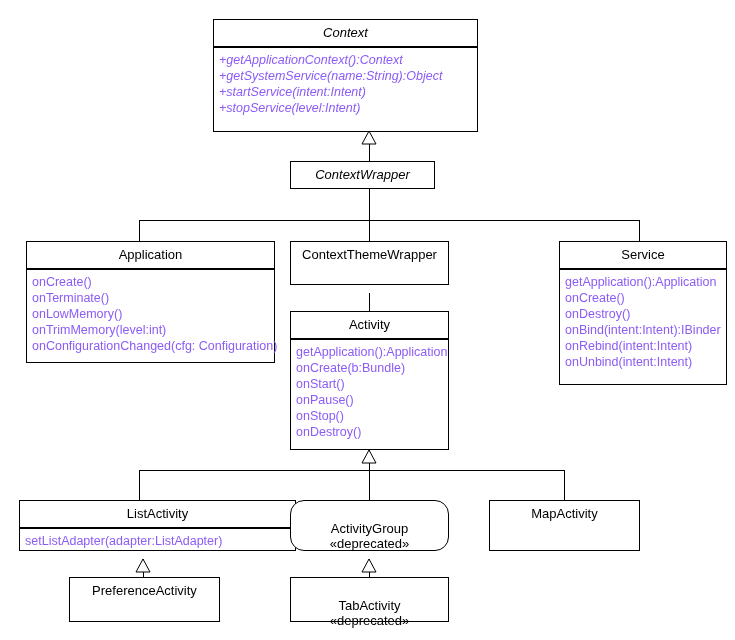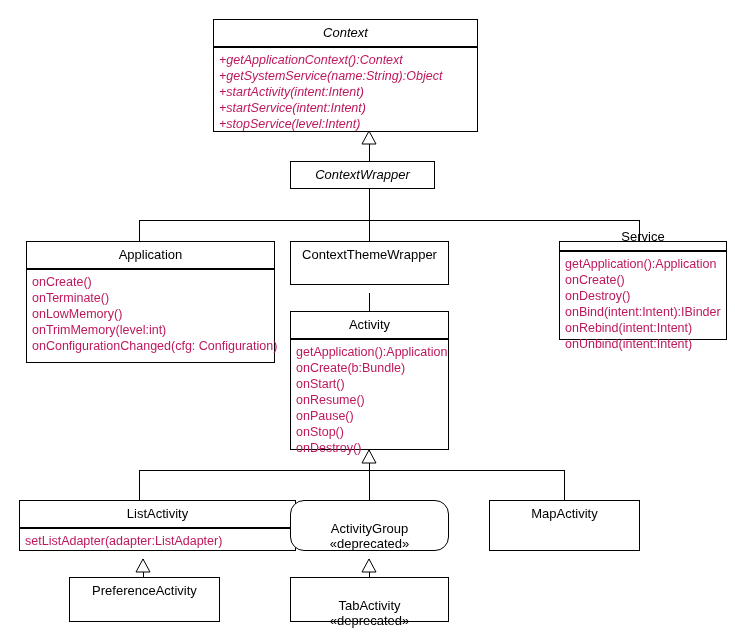--- a/index.html
+++ b/index.html
@@ -51,21 +51,21 @@
     font-size: 13px;
     line-height: 15px;
   }
   .uml-members {
     box-sizing: border-box;
     border-top: 1px solid #000000;
     flex: 1 1 auto;
     padding: 4px 5px 5px 5px;
     font-size: 12.5px;
     line-height: 16px;
-    color: #be185d;
+    color: #8b5cf6;
   }
   .uml-members.abstract {
     font-style: italic;
   }
   .uml-member {
     white-space: nowrap;
   }
 </style>
 </head>
 <body>
@@ -103,21 +103,20 @@
       <polygon points="143,559 136,572 150,572"></polygon>
       <polygon points="369,559 362,572 376,572"></polygon>
     </g>
   </svg>
 
   <div class="uml-class has-members" style="left:213px; top:19px; width:265px; height:113px;">
     <div class="uml-name abstract">Context</div>
     <div class="uml-members abstract">
       <div class="uml-member">+getApplicationContext():Context</div>
       <div class="uml-member">+getSystemService(name:String):Object</div>
-      <div class="uml-member">+startActivity(intent:Intent)</div>
       <div class="uml-member">+startService(intent:Intent)</div>
       <div class="uml-member">+stopService(level:Intent)</div>
     </div>
   </div>
 
   <div class="uml-class" style="left:290px; top:161px; width:145px; height:28px;font-style:italic;">
     <div class="uml-name">ContextWrapper</div>
   </div>
 
   <div class="uml-class has-members" style="left:11px; top:241px; width:249px; height:122px;margin-left:15px;">
@@ -128,39 +127,38 @@
       <div class="uml-member">onLowMemory()</div>
       <div class="uml-member">onTrimMemory(level:int)</div>
       <div class="uml-member">onConfigurationChanged(cfg: Configuration)</div>
     </div>
   </div>
 
   <div class="uml-class" style="left:290px; top:241px; width:159px; height:44px;">
     <div class="uml-name">ContextThemeWrapper</div>
   </div>
 
-  <div class="uml-class has-members" style="left:559px; top:241px; width:168px; height:99px;justify-content:center;">
+  <div class="uml-class has-members" style="left:559px; top:241px; width:168px; height:144px;justify-content:center;">
     <div class="uml-name">Service</div>
     <div class="uml-members">
       <div class="uml-member">getApplication():Application</div>
       <div class="uml-member">onCreate()</div>
       <div class="uml-member">onDestroy()</div>
       <div class="uml-member">onBind(intent:Intent):IBinder</div>
       <div class="uml-member">onRebind(intent:Intent)</div>
       <div class="uml-member">onUnbind(intent:Intent)</div>
     </div>
   </div>
 
   <div class="uml-class has-members" style="left:290px; top:311px; width:159px; height:139px;">
     <div class="uml-name">Activity</div>
     <div class="uml-members">
       <div class="uml-member">getApplication():Application</div>
       <div class="uml-member">onCreate(b:Bundle)</div>
       <div class="uml-member">onStart()</div>
-      <div class="uml-member">onResume()</div>
       <div class="uml-member">onPause()</div>
       <div class="uml-member">onStop()</div>
       <div class="uml-member">onDestroy()</div>
     </div>
   </div>
 
   <div class="uml-class has-members" style="left:19px; top:500px; width:277px; height:51px;">
     <div class="uml-name">ListActivity</div>
     <div class="uml-members">
       <div class="uml-member">setListAdapter(adapter:ListAdapter)</div>

